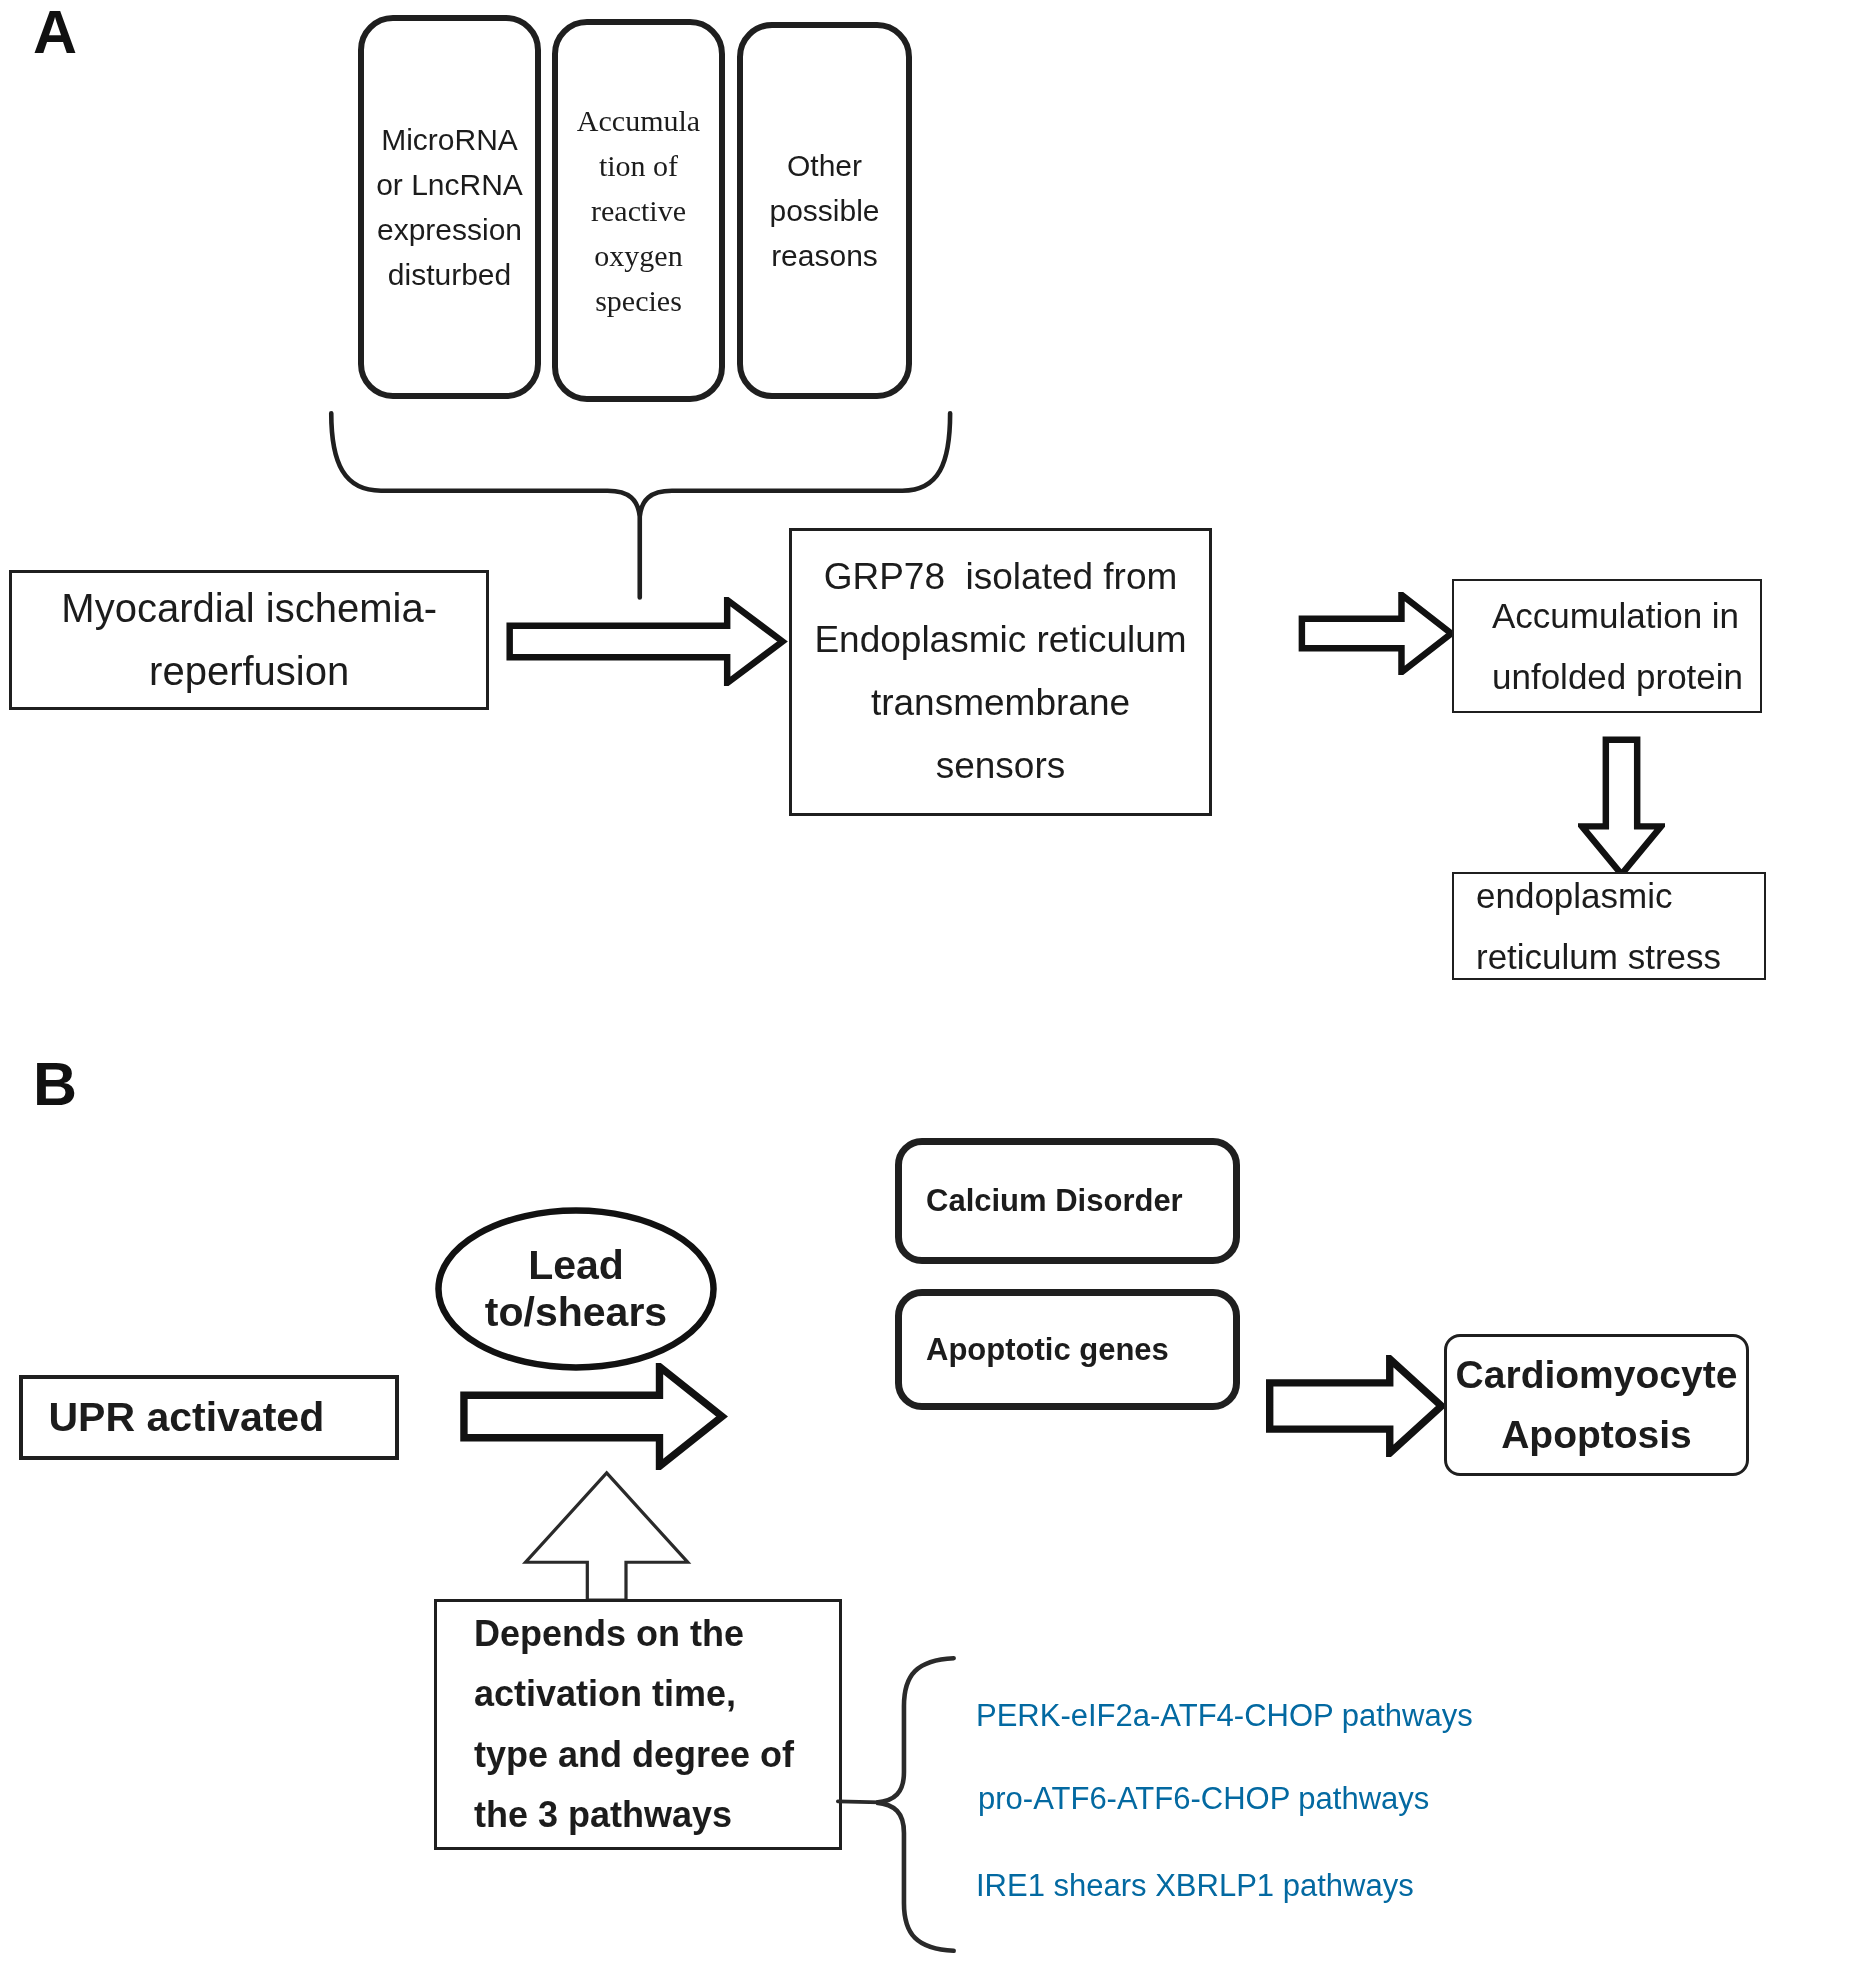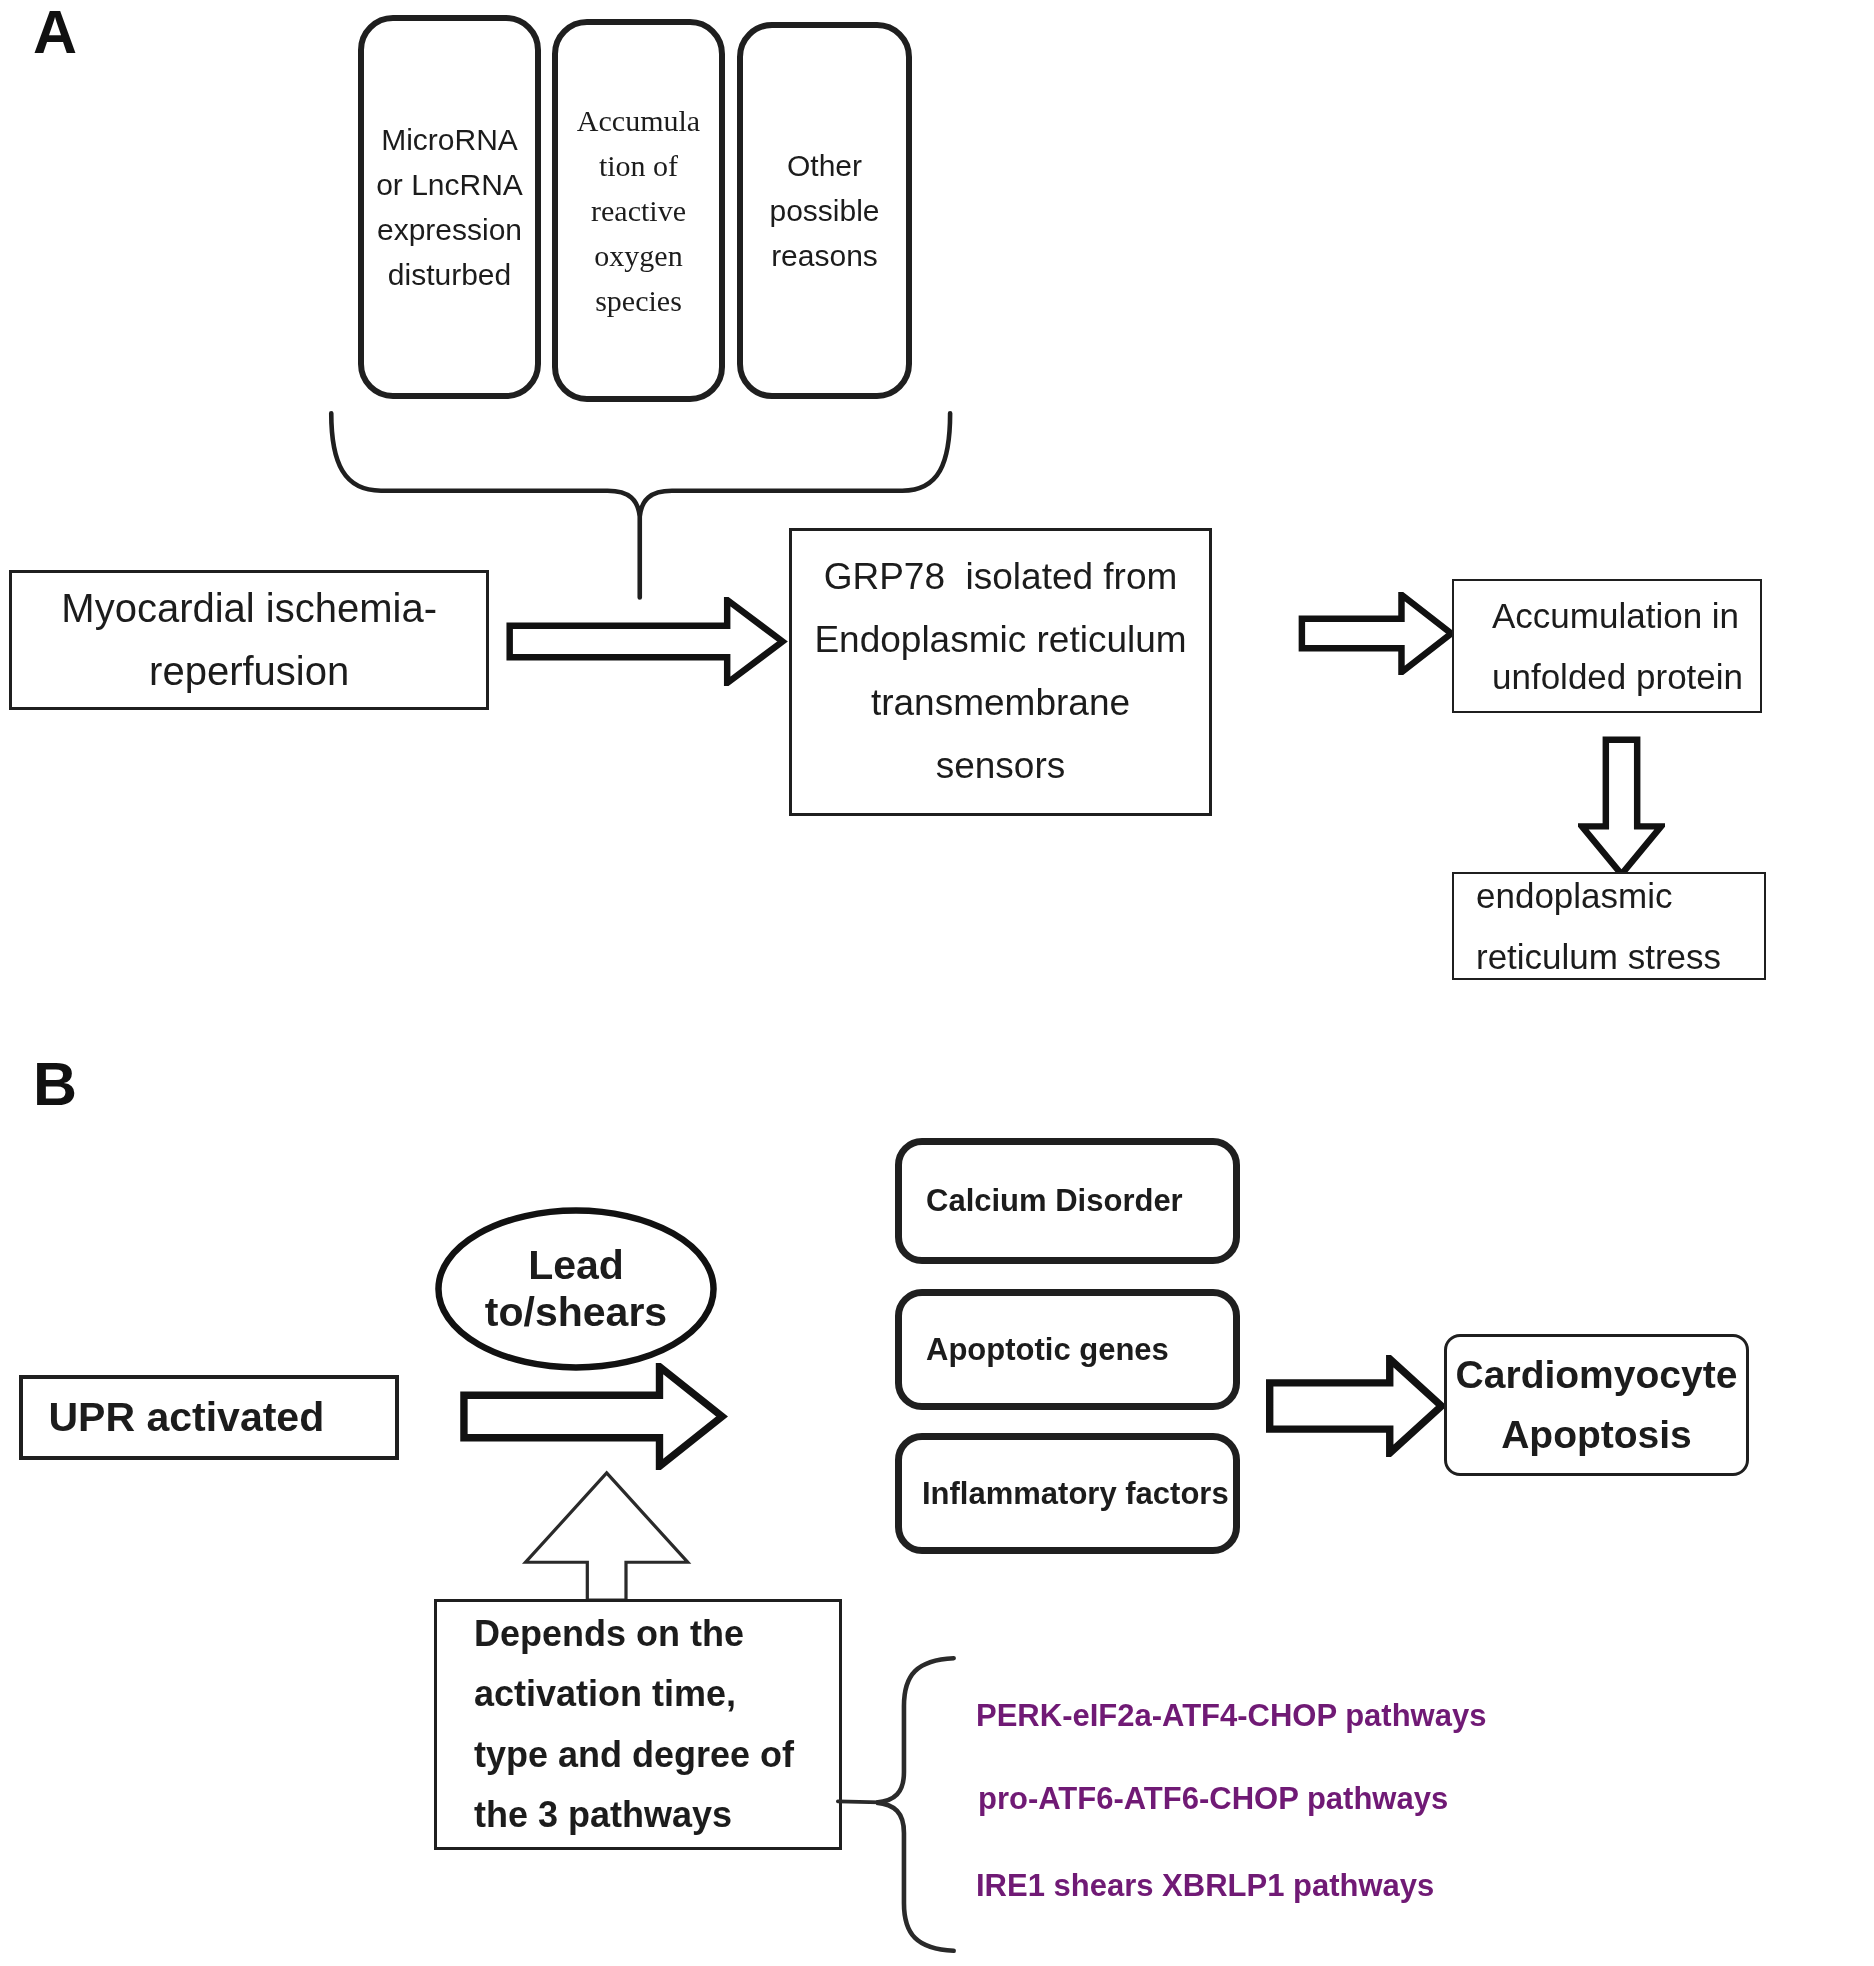--- a/index.html
+++ b/index.html
@@ -44,23 +44,23 @@
   }
   .center {
     justify-content: center;
     text-align: center;
   }
   .pre { white-space: pre-line; }
   .bold { font-weight: bold; }
   svg { display: block; }
   .pathway {
     position: absolute;
-    font-weight: bold;
+    font-weight: normal;
     font-size: 31px;
-    color: #701a75;
+    color: #0369a1;
     white-space: nowrap;
   }
   .ellipse-label {
     position: absolute;
     display: flex;
     align-items: center;
     justify-content: center;
     text-align: center;
     font-weight: bold;
     font-size: 41px;
@@ -146,23 +146,20 @@
   <svg class="abs" style="left:460px; top:1363px;" width="268" height="107" viewBox="0 0 290 116">
     <polygon points="4,35 216,35 216,4 284,58 216,112 216,81 4,81" fill="#ffffff" stroke="#111111" stroke-width="8" stroke-linejoin="miter"></polygon>
   </svg>
 
   <div class="node round-b bold" style="left:895px; top:1138px; width:345px; height:126px; font-size:31px; padding-left:24px;">
     <span>Calcium Disorder</span>
   </div>
   <div class="node round-b bold" style="left:895px; top:1289px; width:345px; height:121px; font-size:31px; padding-left:24px;">
     <span>Apoptotic genes</span>
   </div>
-  <div class="node round-b bold" style="left:895px; top:1433px; width:345px; height:121px; font-size:31px; padding-left:20px;">
-    <span>Inflammatory factors</span>
-  </div>
 
   <svg class="abs" style="left:1266px; top:1355px;" width="181" height="102" viewBox="0 0 196 110">
     <polygon points="4,30 134,30 134,4 190,55 134,106 134,80 4,80" fill="#ffffff" stroke="#111111" stroke-width="8" stroke-linejoin="miter"></polygon>
   </svg>
 
   <div class="node center bold" style="left:1444px; top:1334px; width:305px; height:142px; font-size:39px; line-height:1.55;border-radius:16px;">
     <span class="pre">Cardiomyocyte
 Apoptosis</span>
   </div>
 

